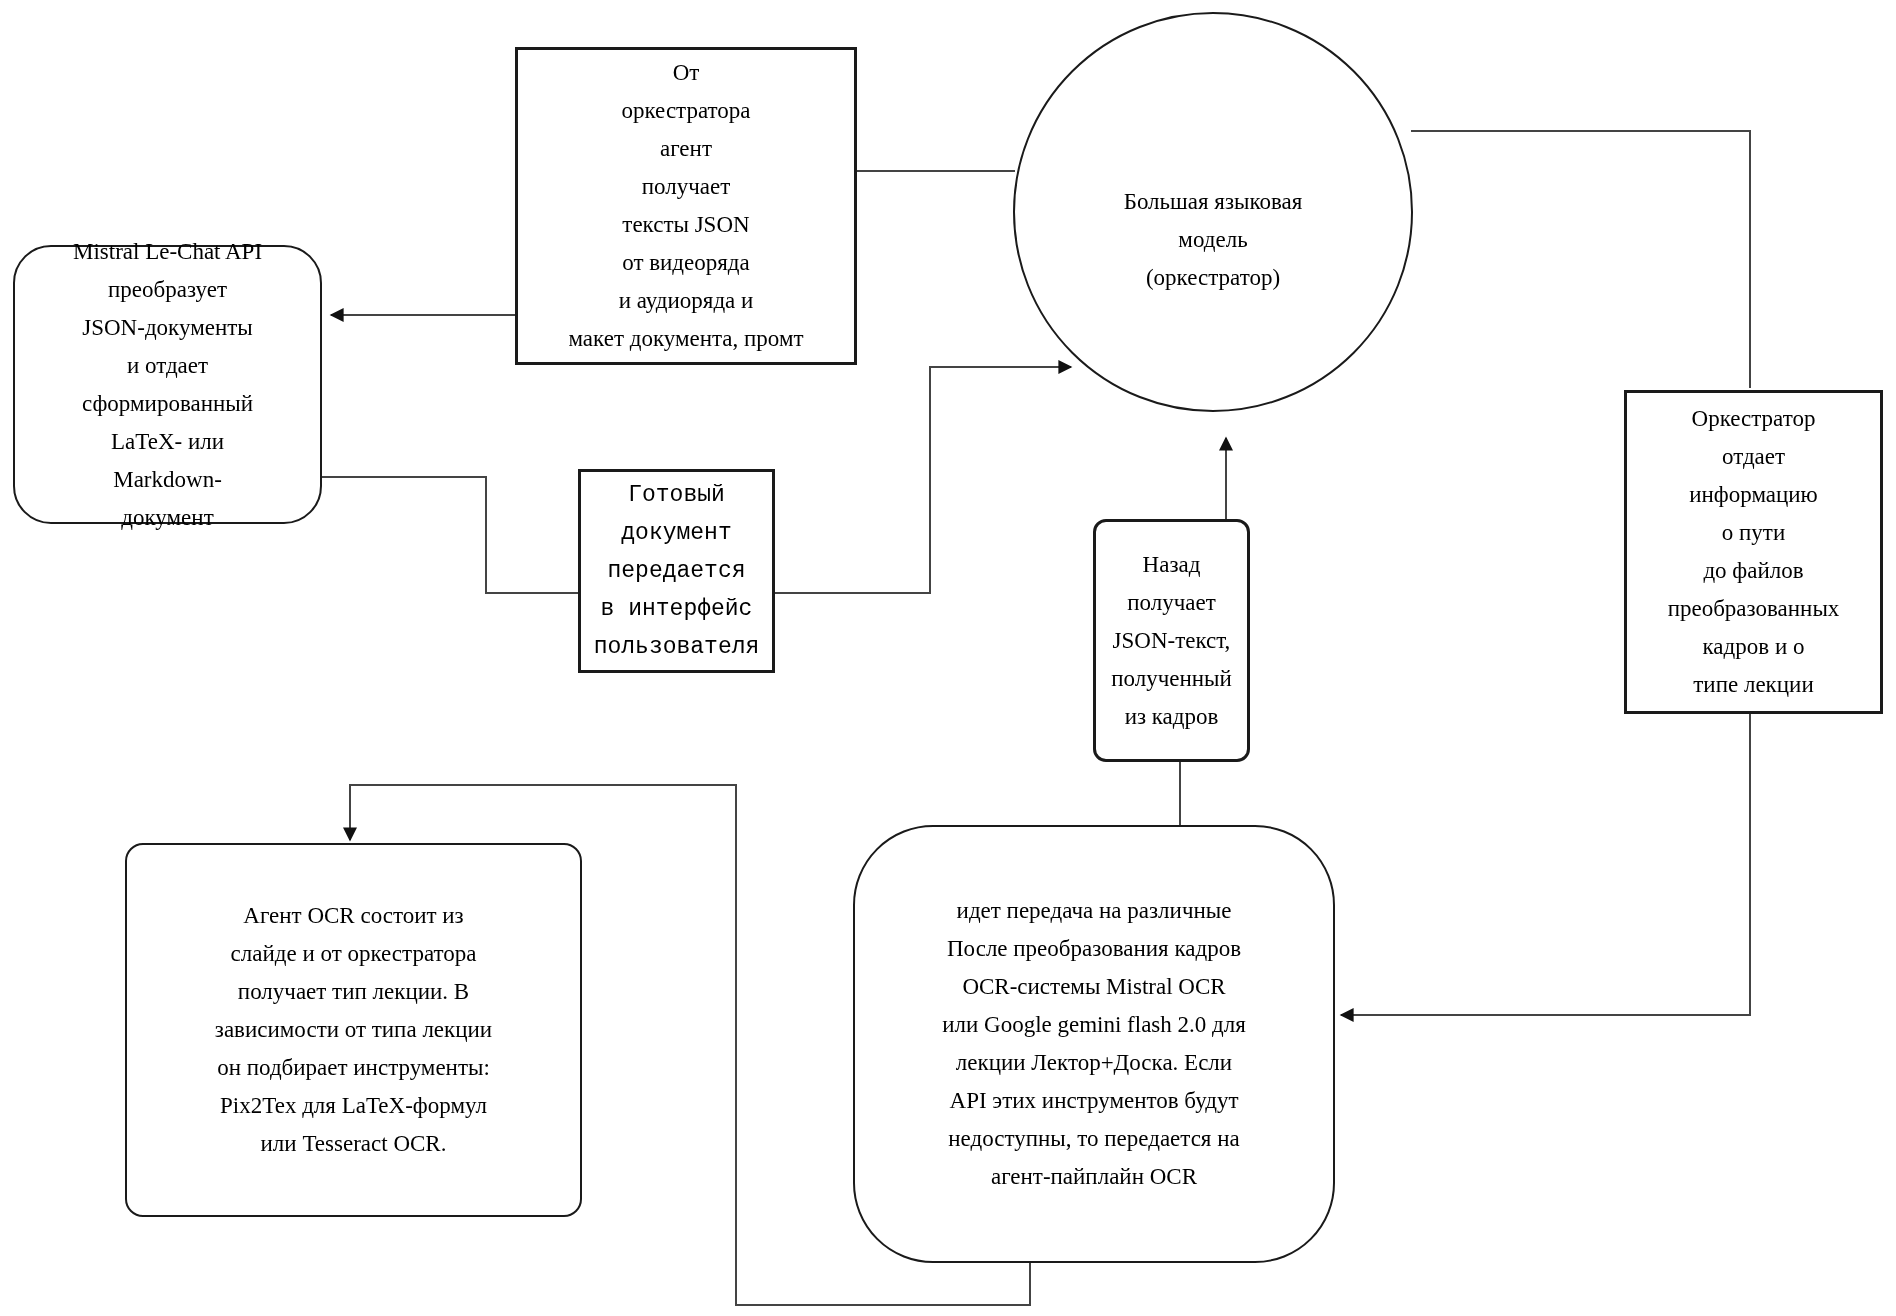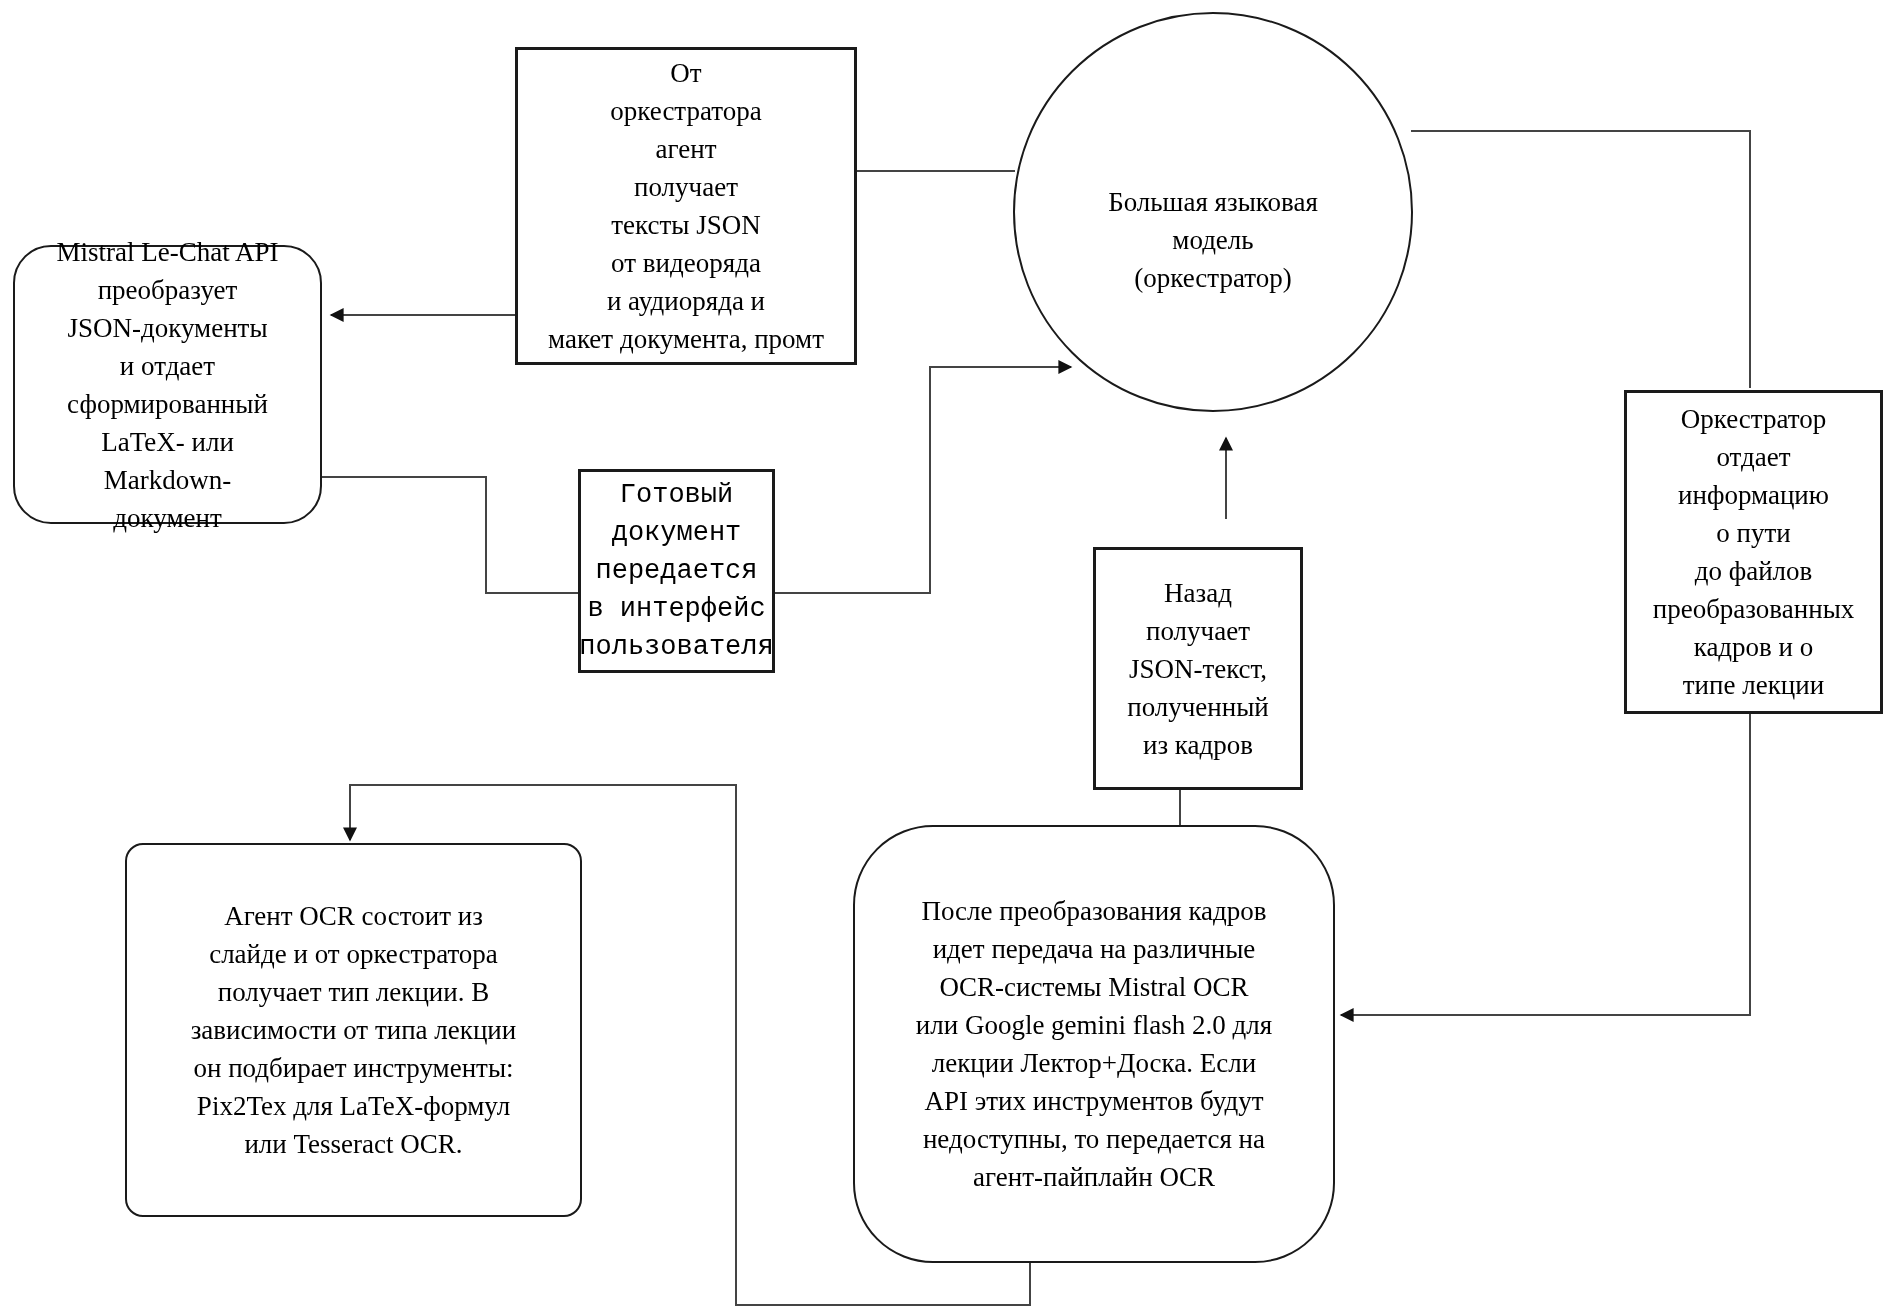--- a/index.html
+++ b/index.html
@@ -4,21 +4,21 @@
 <style>
   html,body{margin:0;padding:0;background:#ffffff;}
   .canvas{
     position:relative;width:1896px;height:1316px;background:#ffffff;
     font-family:"Liberation Serif","DejaVu Serif",serif;color:#000;overflow:hidden;
   }
   svg.edges{position:absolute;left:0;top:0;width:1896px;height:1316px;}
   .node{
     position:absolute;display:flex;flex-direction:column;justify-content:center;
     align-items:center;text-align:center;box-sizing:border-box;
-    font-size:27px;line-height:38px;background:#ffffff;
+    font-size:23px;line-height:38px;background:#ffffff;
   }
   .node.rect{border:3px solid #1a1a1a;}
   .node.rounded{border:2.5px solid #1a1a1a;}
   .node.circle{border:2.5px solid #1a1a1a;border-radius:50%;align-items:center;}
   .text-line{white-space:nowrap;}
 </style>
 </head>
 <body>
 
 <div class="canvas">
@@ -63,21 +63,21 @@
       <div class="text-line">Markdown-</div>
       <div class="text-line">документ</div>
     </div>
     <div class="node rect" style="left: 578px; top: 469px; width: 197px; height: 204px; font-family: Liberation Mono, monospace;">
       <div class="text-line">Готовый</div>
       <div class="text-line">документ</div>
       <div class="text-line">передается</div>
       <div class="text-line">в интерфейс</div>
       <div class="text-line">пользователя</div>
     </div>
-    <div class="node rect" style="left: 1093px; top: 547px; width: 210px; height: 243px;">
+    <div class="node rect" style="left: 1093px; top: 519px; width: 157px; height: 243px; border-radius: 13px;">
       <div class="text-line">Назад</div>
       <div class="text-line">получает</div>
       <div class="text-line">JSON-текст,</div>
       <div class="text-line">полученный</div>
       <div class="text-line">из кадров</div>
     </div>
     <div class="node rect" style="left: 1624px; top: 390px; width: 259px; height: 324px;">
       <div class="text-line">Оркестратор</div>
       <div class="text-line">отдает</div>
       <div class="text-line">информацию</div>
@@ -90,22 +90,22 @@
     <div class="node rounded" style="left: 125px; top: 843px; width: 457px; height: 374px; border-radius: 18px;">
       <div class="text-line">Агент OCR состоит из</div>
       <div class="text-line">слайде и от оркестратора</div>
       <div class="text-line">получает тип лекции. В</div>
       <div class="text-line">зависимости от типа лекции</div>
       <div class="text-line">он подбирает инструменты:</div>
       <div class="text-line">Pix2Tex для LaTeX-формул</div>
       <div class="text-line">или Tesseract OCR.</div>
     </div>
     <div class="node rounded" style="left: 853px; top: 825px; width: 482px; height: 438px; border-radius: 80px;">
+      <div class="text-line">идет передача на различные</div>
       <div class="text-line">После преобразования кадров</div>
-      <div class="text-line">идет передача на различные</div>
       <div class="text-line">OCR-системы Mistral OCR</div>
       <div class="text-line">или Google gemini flash 2.0 для</div>
       <div class="text-line">лекции Лектор+Доска. Если</div>
       <div class="text-line">API этих инструментов будут</div>
       <div class="text-line">недоступны, то передается на</div>
       <div class="text-line">агент-пайплайн OCR</div>
     </div>
   </div>
 
 </body></html>

